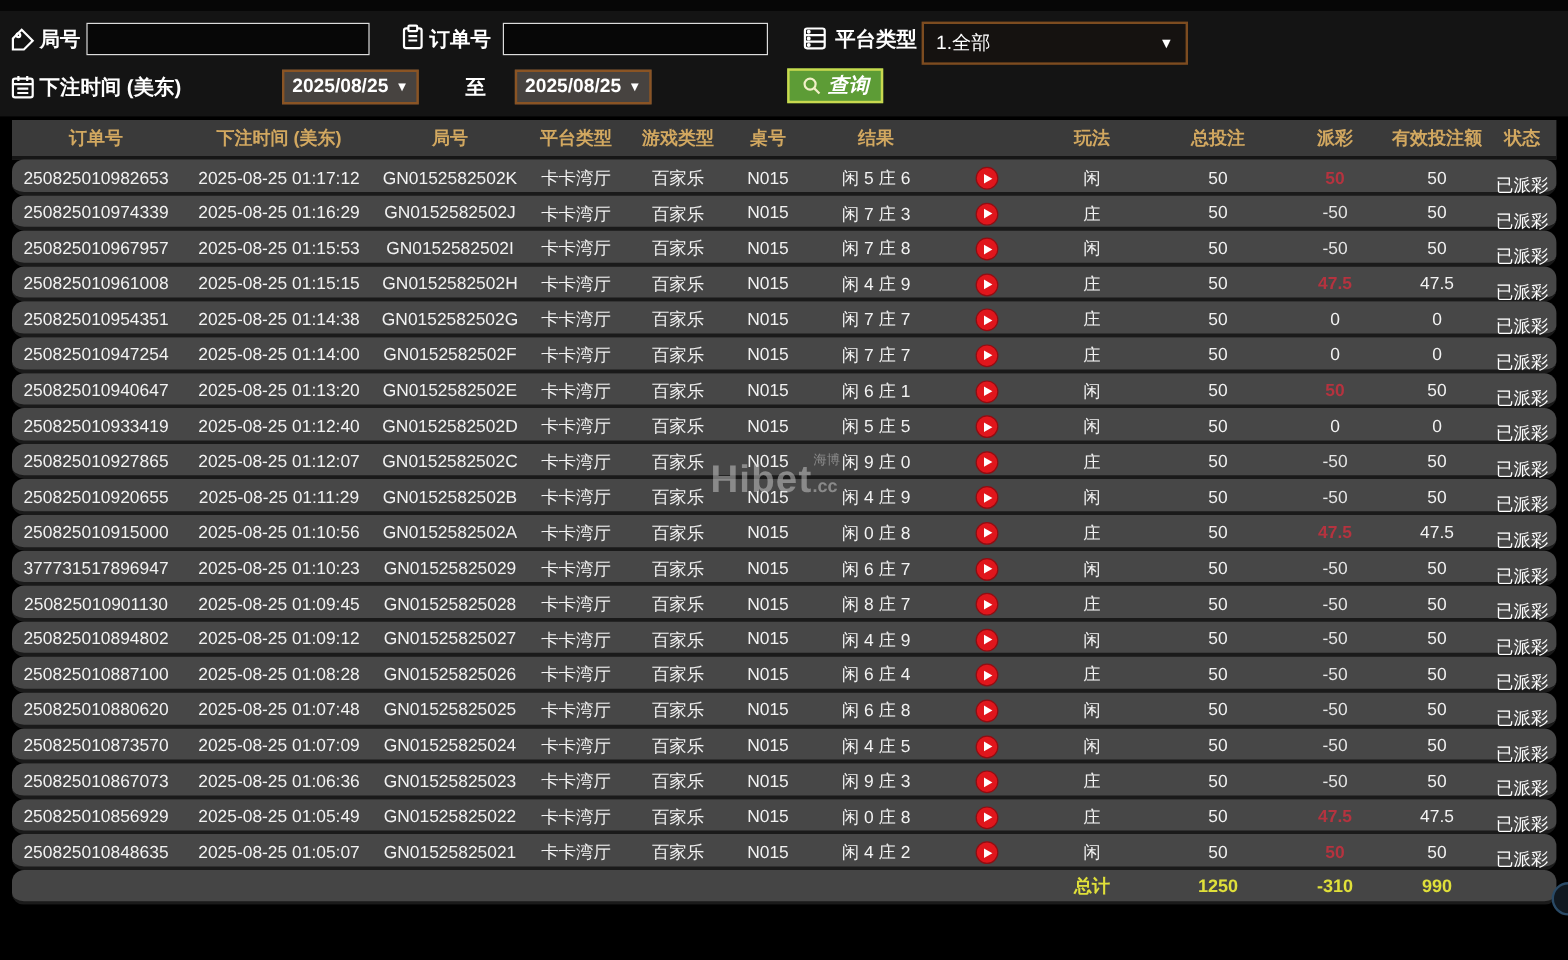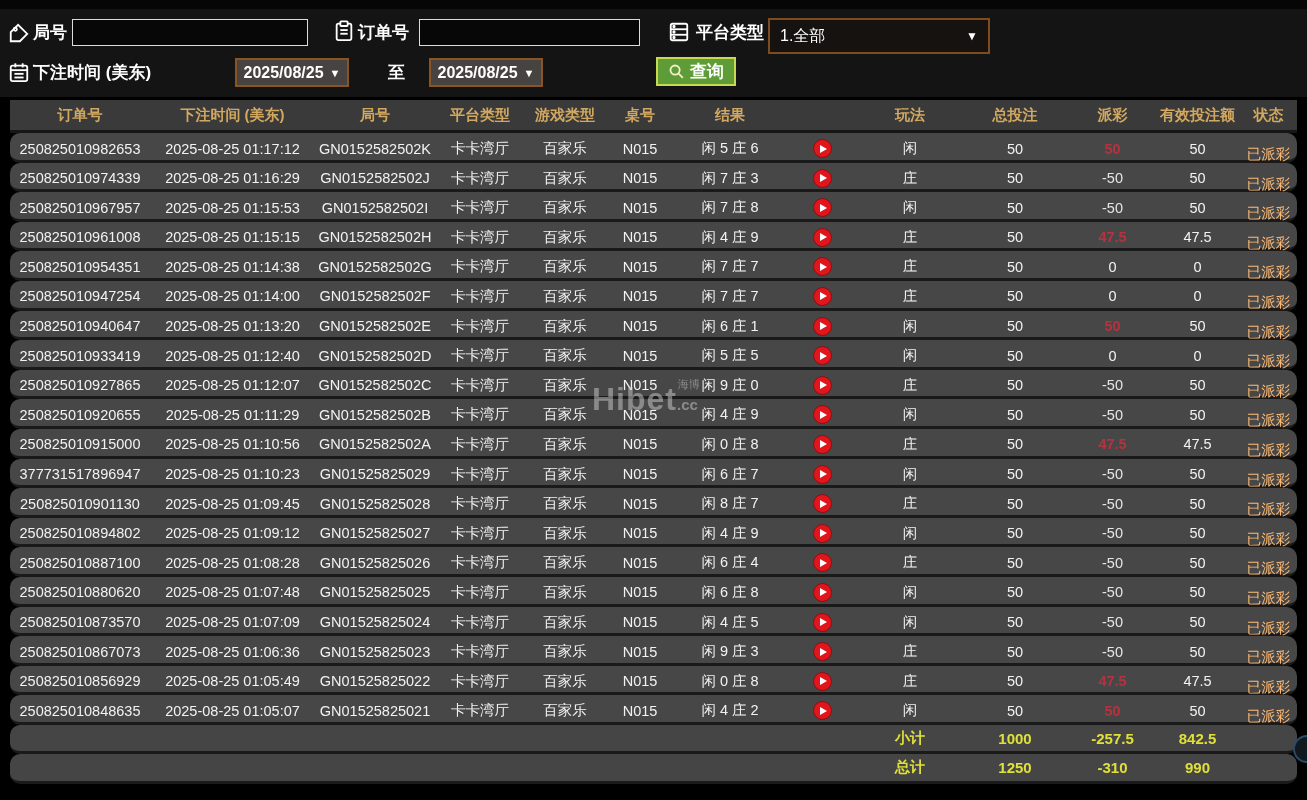--- a/index.html
+++ b/index.html
@@ -32,21 +32,21 @@
     grid-template-columns:140px 165px 120px 90px 80px 70px 110px 75px 100px 110px 85px 85px 57px;
     align-items:center; }
   .data-table { position:absolute; top:100px; left:10px; width:1287px; background:#000; }
   .thead { height:33px; background:#3a3a3a; border-bottom:3px solid #161616; }
   .thead .cell { color:#d2a860; font-size:15px; font-weight:bold; text-align:center; }
   .trow { height:29.6px; background:#474747; border-bottom:3px solid #1a1a1a;border-radius:10px; }
   .trow .cell { color:#f2f2f2; font-size:14.5px; text-align:center; white-space:nowrap; }
   .cell.payout-win  { color:#b5333f; font-weight:bold; }
   .cell.payout-loss { color:#e5e5e5; }
   .cell.payout-tie  { color:#f2f2f2; }
-  .cell.status { color:#fdba74;margin-top:12px; }
+  .cell.status { color:#ffffff;margin-top:12px; }
   .summary { background:#454545; }
   .summary .cell { color:#e0e03a; font-weight:bold; font-size:15px; }
   .play-wrap { display:flex; justify-content:center; }
   .play-icon { width:19px; height:19px; border-radius:50%; background:#e0161c;
                border:1px solid #8f0d12; display:flex; align-items:center; justify-content:center;
                cursor:pointer; }
   .play-icon::after { content:""; display:block; width:0; height:0; margin-left:2px;
                border-left:7px solid #fff; border-top:4.5px solid transparent;
                border-bottom:4.5px solid transparent; }
 
@@ -118,21 +118,21 @@
     <span class="q-label" style="top:61px; left:33px;">下注时间 (美东)</span>
     <div class="q-date" style="top:58px; left:235px; width:114px; height:29px;">
       <span>2025/08/25</span>
       <span class="arrow">▼</span>
     </div>
     <span class="q-label" style="top:61px; left:388px;">至</span>
     <div class="q-date" style="top:58px; left:429px; width:114px; height:29px;">
       <span>2025/08/25</span>
       <span class="arrow">▼</span>
     </div>
-    <button class="search-btn" style="top:57px; left:656px; height:29px;">
+    <button class="search-btn" style="top:57px; left:656px; height:29px;font-style:italic;">
       <svg viewBox="0 0 24 24" fill="none" stroke="#f2f0c8" stroke-width="2.6">
         <circle cx="10" cy="10" r="6.5"></circle>
           <line x1="15" y1="15" x2="21" y2="21"></line>
       </svg>
       <span>查询</span>
     </button>
   </div>
 
   <div class="data-table">
     <div class="grid-row thead" id="thead">
@@ -487,26 +487,20 @@
           </span>
           <span class="cell">闲</span>
           <span class="cell">50</span>
           <span class="cell payout-win">50</span>
           <span class="cell">50</span>
           <span class="cell status">已派彩</span>
         </div>
       </div>
 
     <div class="grid-row trow summary">
-      <span class="cell" style="grid-column:9">小计</span>
-      <span class="cell" style="grid-column:10">1000</span>
-      <span class="cell" style="grid-column:11">-257.5</span>
-      <span class="cell" style="grid-column:12">842.5</span>
-    </div>
-    <div class="grid-row trow summary">
       <span class="cell" style="grid-column:9">总计</span>
       <span class="cell" style="grid-column:10">1250</span>
       <span class="cell" style="grid-column:11">-310</span>
       <span class="cell" style="grid-column:12">990</span>
     </div>
   </div>
 
   <div class="watermark">
     <span class="wm-inner">
       <span class="big">Hibet</span><span class="cc">.cc</span>

